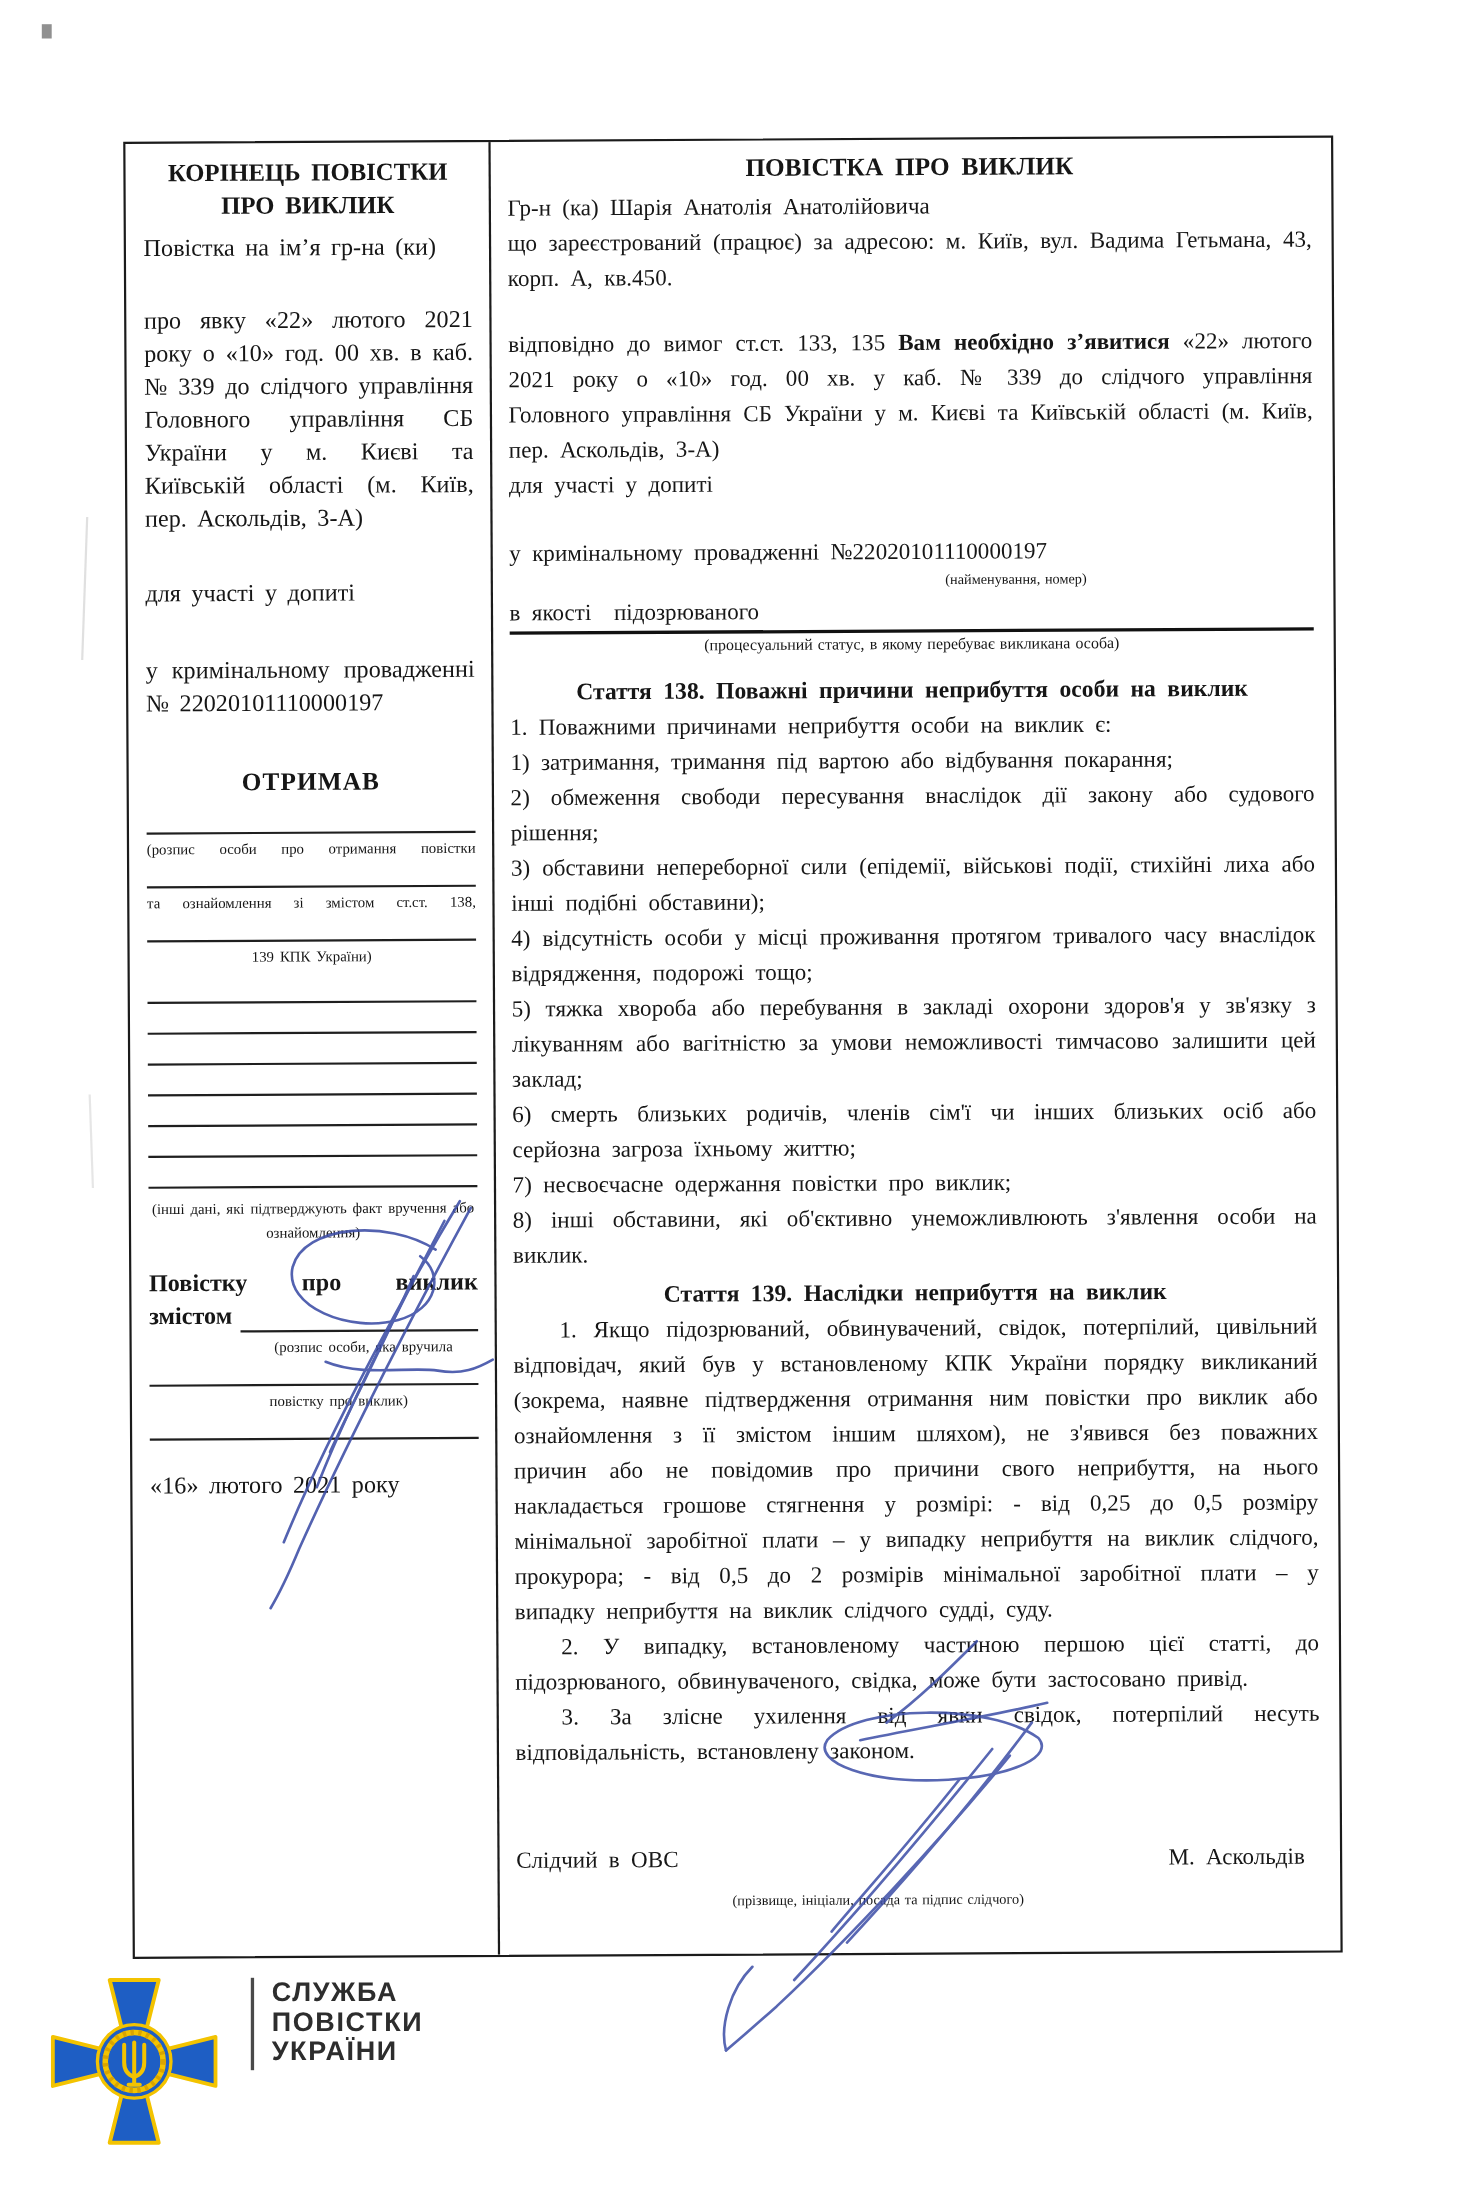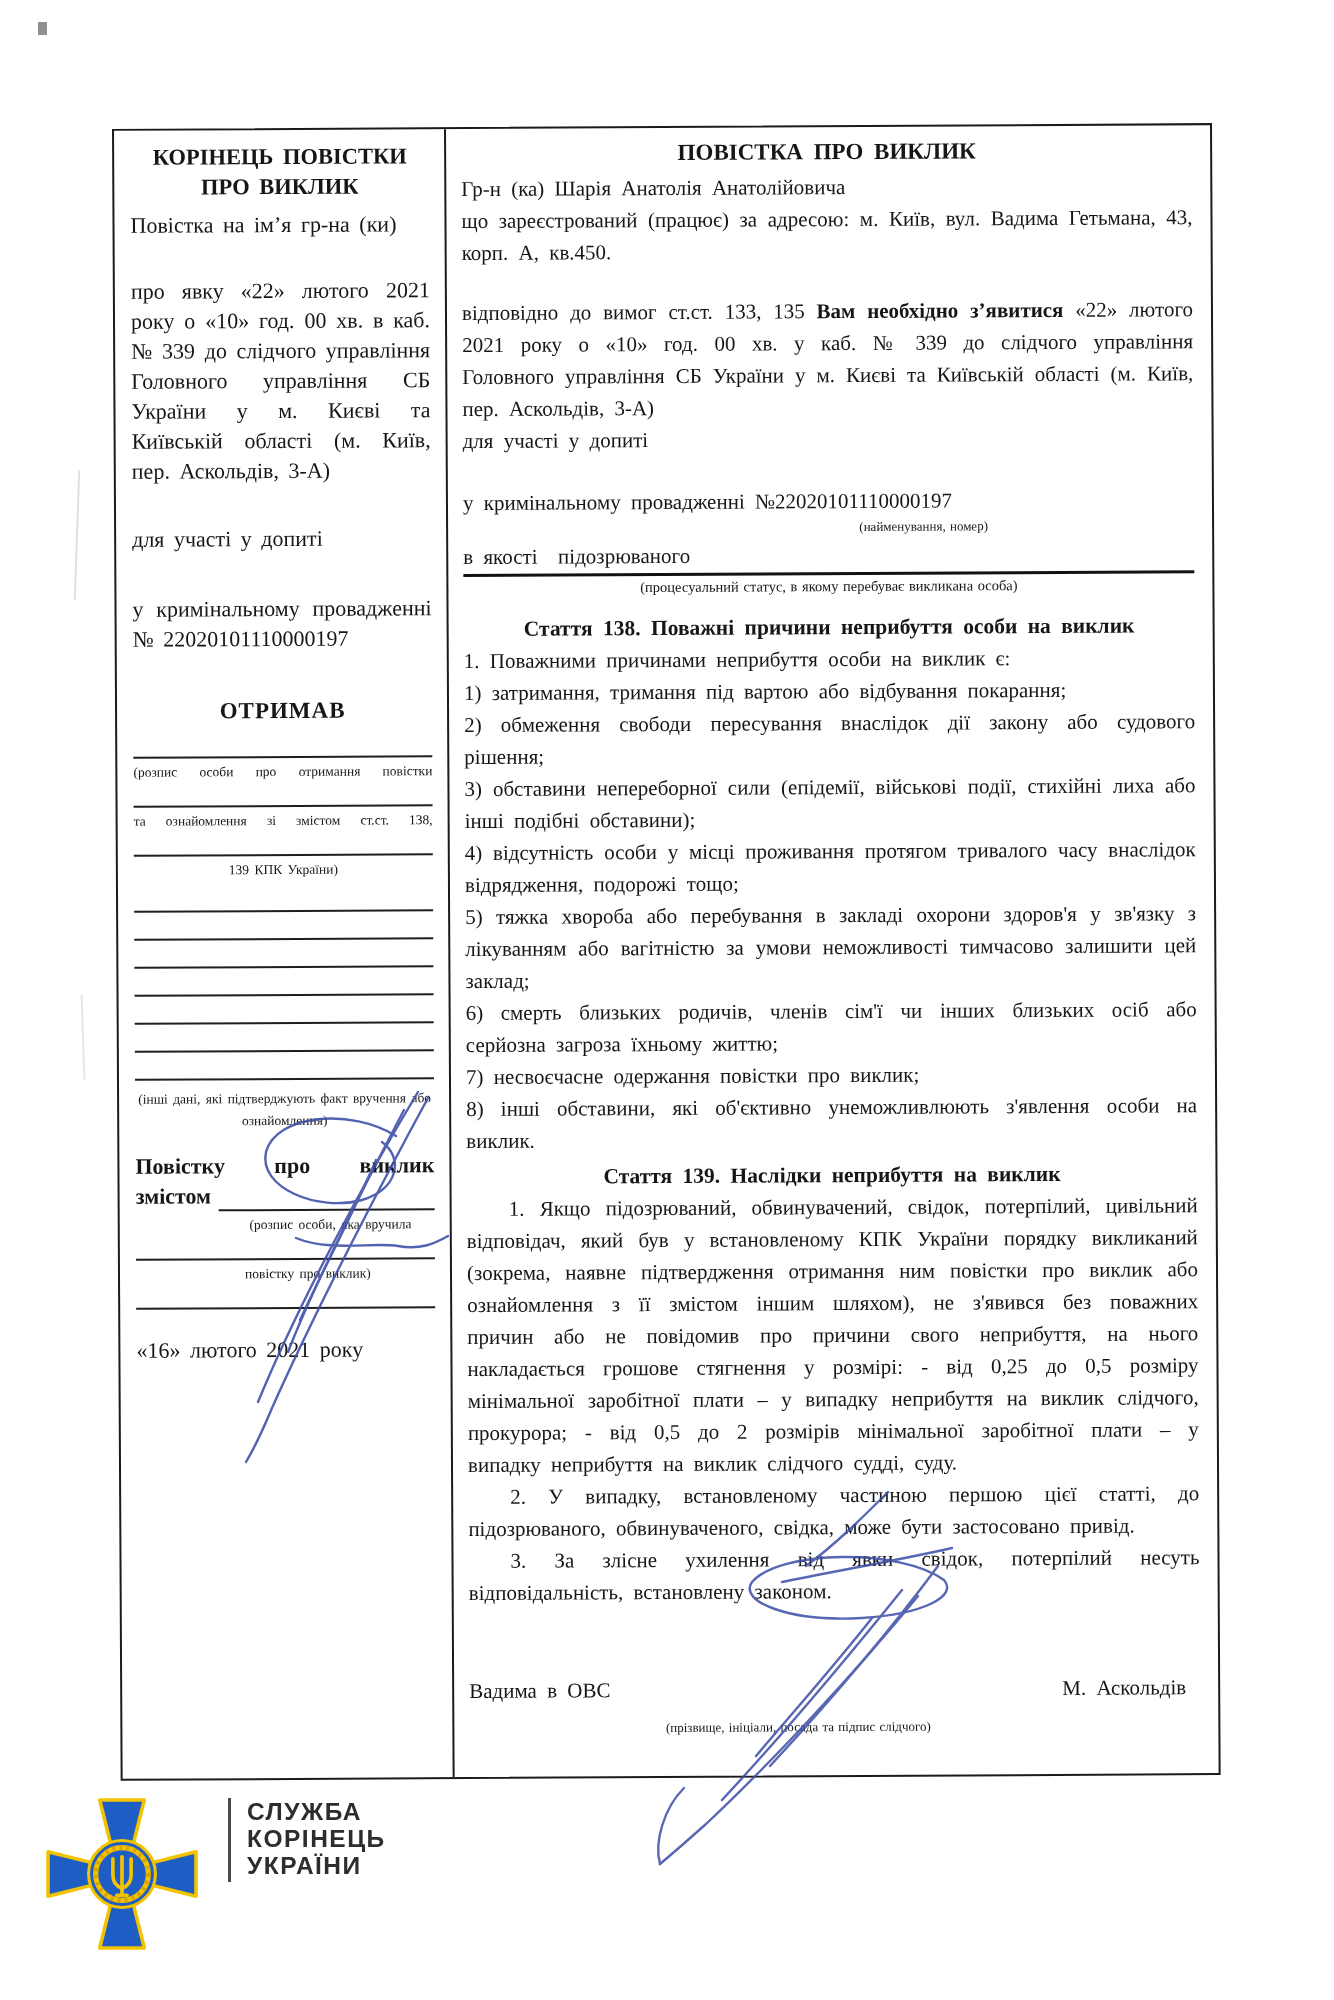--- a/index.html
+++ b/index.html
@@ -148,21 +148,21 @@
       <p class="art-par">6) смерть близьких родичів, членів сім'ї чи інших близьких осіб або серйозна загроза їхньому життю;</p>
       <p class="art-par">7) несвоєчасне одержання повістки про виклик;</p>
       <p class="art-par">8) інші обставини, які об'єктивно унеможливлюють з'явлення особи на виклик.</p>
 
       <div class="art-title" style="margin-top:4px;">Стаття 139. Наслідки неприбуття на виклик</div>
       <p class="art139-par">1. Якщо підозрюваний, обвинувачений, свідок, потерпілий, цивільний відповідач, який був у встановленому КПК України порядку викликаний (зокрема, наявне підтвердження отримання ним повістки про виклик або ознайомлення з її змістом іншим шляхом), не з'явився без поважних причин або не повідомив про причини свого неприбуття, на нього накладається грошове стягнення у розмірі: - від 0,25 до 0,5 розміру мінімальної заробітної плати – у випадку неприбуття на виклик слідчого, прокурора; - від 0,5 до 2 розмірів мінімальної заробітної плати – у випадку неприбуття на виклик слідчого судді, суду.</p>
       <p class="art139-par">2. У випадку, встановленому частиною першою цієї статті, до підозрюваного, обвинуваченого, свідка, може бути застосовано привід.</p>
       <p class="art139-par">3. За злісне ухилення від явки свідок, потерпілий несуть відповідальність, встановлену законом.</p>
 
       <div class="inv-row">
-        <span>Вадима в ОВС</span>
+        <span>Слідчий в ОВС</span>
         <span>М. Аскольдів</span>
       </div>
       <p class="inv-note">(прізвище, ініціали, посада та підпис слідчого)</p>
 
     </div>
   </div>
 
   <svg class="ink-overlay" viewBox="0 0 1334 2000">
     <g stroke="#3c4da6" stroke-width="2.4" fill="none" opacity="0.88" stroke-linecap="round">
       <path d="M418 1092 C 372 1168, 300 1300, 258 1402"></path>
@@ -197,18 +197,18 @@
       <circle cx="75" cy="75" r="26" fill="none" stroke="#d9a400" stroke-width="5" stroke-dasharray="3 4"></circle>
       <g stroke="#f3c300" stroke-width="3.6" fill="none" stroke-linecap="round">
         <path d="M66 60 v16 q0 10 9 13 q9 -3 9 -13 v-16"></path>
         <path d="M75 58 v36"></path>
         <path d="M70 96 h10"></path>
       </g>
     </svg>
     <div class="logo-sep"></div>
     <div class="logo-text">
       <div>СЛУЖБА</div>
-      <div>КОРІНЕЦЬ</div>
+      <div>ПОВІСТКИ</div>
       <div>УКРАЇНИ</div>
     </div>
   </div>
 
 </div>
 
 </body></html>

